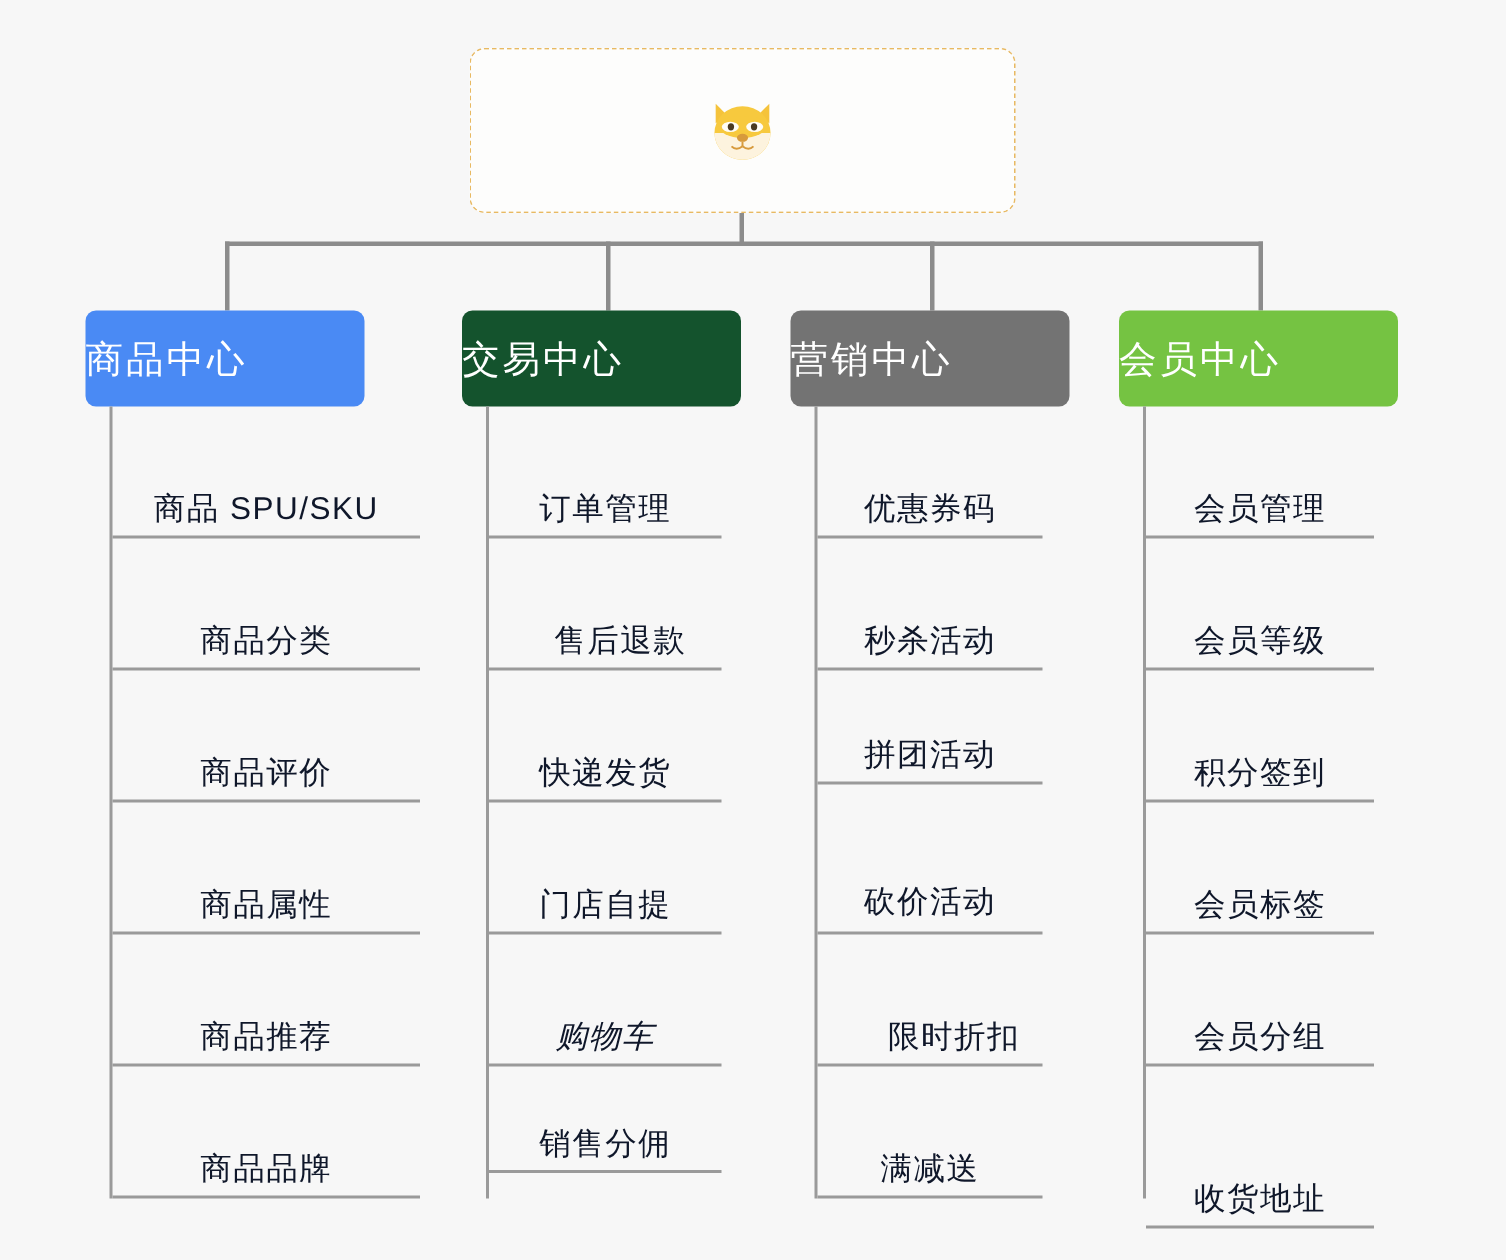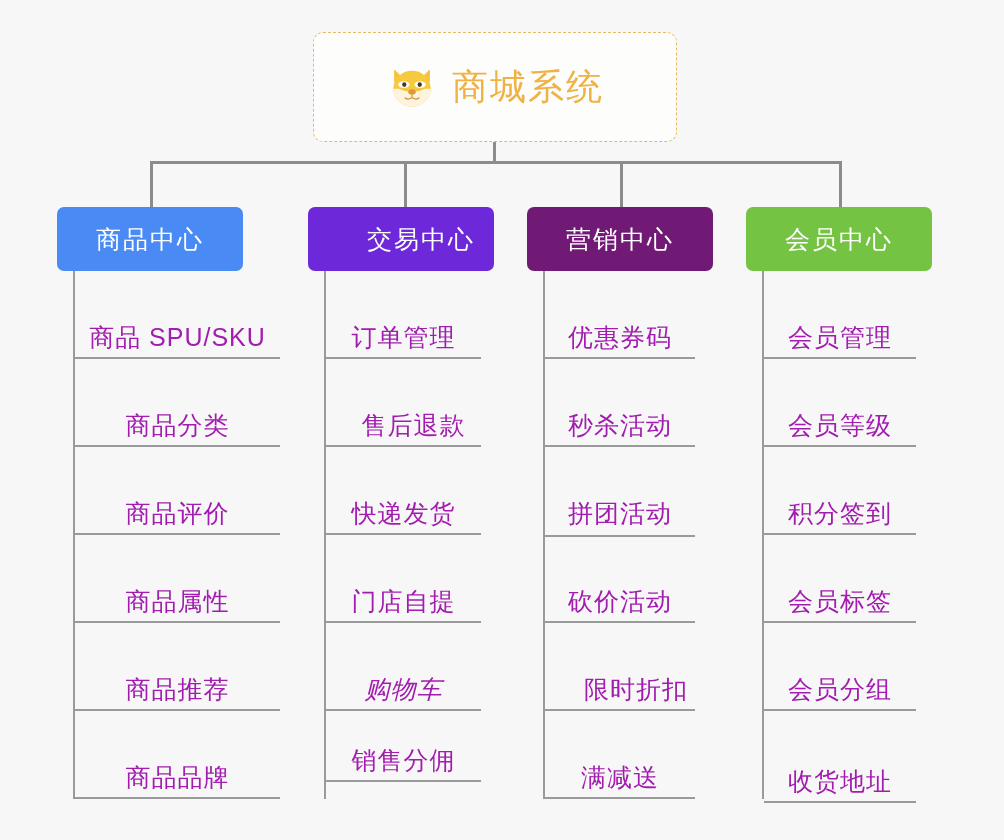--- a/index.html
+++ b/index.html
@@ -60,21 +60,20 @@
   .h-line { height: 3px; }
 
   
   .cat-box {
     position: absolute;
     box-sizing: border-box;
     height: 64px;
     border-radius: 7px;
     display: flex;
     align-items: center;
-    justify-content: center;
     color: #ffffff;
     font-size: 25px;
     letter-spacing: 2px;
   }
 
   
   .branch {
     position: absolute;
     top: 271px;
   }
@@ -90,22 +89,22 @@
     left: 2px;
     box-sizing: border-box;
     height: 88px;
     display: flex;
     align-items: flex-end;
     justify-content: center;
     border-bottom: 2px solid #9a9a9a;
     padding-bottom: 4px;
   }
   .leaf-label {
-    font-size: 25px;
-    color: #a21caf;
+    font-size: 21px;
+    color: #0f172a;
     letter-spacing: 1px;
     line-height: 1.1;
     white-space: nowrap;
     padding: 0 6px 2px 6px;
   }
 </style>
 </head>
 <body>
 
 <div id="mindmap">
@@ -119,21 +118,20 @@
       <path d="M12 28 a20 8 0 0 1 40 0 a20 10 0 0 1 -40 0 z" fill="#f7c93e"></path>
       <ellipse cx="22" cy="29" rx="7" ry="4.2" fill="#fffdf6"></ellipse>
       <ellipse cx="42" cy="29" rx="7" ry="4.2" fill="#fffdf6"></ellipse>
       <ellipse cx="22.5" cy="29" rx="2.6" ry="3" fill="#4a3a22"></ellipse>
       <ellipse cx="41.5" cy="29" rx="2.6" ry="3" fill="#4a3a22"></ellipse>
       <ellipse cx="32" cy="38" rx="4.6" ry="3.3" fill="#d79a3c"></ellipse>
       <path d="M32 41 L32 45" stroke="#d79a3c" stroke-width="1.6" fill="none"></path>
       <path d="M32 45 q-5 4 -9 0" stroke="#d79a3c" stroke-width="1.6" fill="none"></path>
       <path d="M32 45 q5 4 9 0" stroke="#d79a3c" stroke-width="1.6" fill="none"></path>
     </svg>
-    <span class="root-title">商城系统</span>
   </div>
 
   <div class="line v-line" style="left:493px; top:142px; height:22px;"></div>
   <div class="line h-line" style="left:150px; top:161px; width:692px;"></div>
   <div class="line v-line" style="left:150px; top:161px; height:46px;"></div>
   <div class="line v-line" style="left:404px; top:161px; height:46px;"></div>
   <div class="line v-line" style="left:620px; top:161px; height:46px;"></div>
   <div class="line v-line" style="left:839px; top:161px; height:46px;"></div>
 
   <div id="branch-host">
@@ -154,21 +152,21 @@
         <div class="leaf" style="top: 264px; width: 205px;">
           <span class="leaf-label">商品属性</span>
         </div>
         <div class="leaf" style="top: 352px; width: 205px;">
           <span class="leaf-label">商品推荐</span>
         </div>
         <div class="leaf" style="top: 440px; width: 205px;">
           <span class="leaf-label">商品品牌</span>
         </div>
       </div>
-      <div class="cat-box" style="left: 308px; top: 207px; width: 186px; background: #6d28d9; padding-left: 40px;">
+      <div class="cat-box" style="left: 308px; top: 207px; width: 186px; background: #14532d;">
         <span>交易中心</span>
       </div>
       <div class="branch" style="left: 324px; top: 271px; height: 528px;">
         <div class="spine" style="height: 528px; background: rgb(154, 154, 154);"></div>
         <div class="leaf" style="top: 0px; width: 155px;">
           <span class="leaf-label">订单管理</span>
         </div>
         <div class="leaf" style="top: 88px; width: 155px; padding-left: 20px;">
           <span class="leaf-label">售后退款</span>
         </div>
@@ -178,35 +176,35 @@
         <div class="leaf" style="top: 264px; width: 155px;">
           <span class="leaf-label">门店自提</span>
         </div>
         <div class="leaf" style="top: 352px; width: 155px; font-style: italic;">
           <span class="leaf-label">购物车</span>
         </div>
         <div class="leaf" style="top: 423px; width: 155px;">
           <span class="leaf-label">销售分佣</span>
         </div>
       </div>
-      <div class="cat-box" style="left: 527px; top: 207px; width: 186px; background: #701a75;">
+      <div class="cat-box" style="left: 527px; top: 207px; width: 186px; background: #737373;">
         <span>营销中心</span>
       </div>
       <div class="branch" style="left: 543px; top: 271px; height: 528px;">
         <div class="spine" style="height: 528px; background: rgb(154, 154, 154);"></div>
         <div class="leaf" style="top: 0px; width: 150px;">
           <span class="leaf-label">优惠券码</span>
         </div>
         <div class="leaf" style="top: 88px; width: 150px;">
           <span class="leaf-label">秒杀活动</span>
         </div>
-        <div class="leaf" style="top: 178px; width: 150px; font-family: Liberation Mono, monospace;">
+        <div class="leaf" style="top: 164px; width: 150px;">
           <span class="leaf-label">拼团活动</span>
         </div>
-        <div class="leaf" style="top: 264px; width: 150px;">
+        <div class="leaf" style="top: 264px; width: 150px; font-family: Liberation Mono, monospace;">
           <span class="leaf-label">砍价活动</span>
         </div>
         <div class="leaf" style="top: 352px; width: 150px; padding-left: 32px;">
           <span class="leaf-label">限时折扣</span>
         </div>
         <div class="leaf" style="top: 440px; width: 150px;">
           <span class="leaf-label">满减送</span>
         </div>
       </div>
       <div class="cat-box" style="left: 746px; top: 207px; width: 186px; background: rgb(117, 195, 66);">
@@ -222,19 +220,19 @@
         </div>
         <div class="leaf" style="top: 176px; width: 152px;">
           <span class="leaf-label">积分签到</span>
         </div>
         <div class="leaf" style="top: 264px; width: 152px;">
           <span class="leaf-label">会员标签</span>
         </div>
         <div class="leaf" style="top: 352px; width: 152px; text-align: center;">
           <span class="leaf-label">会员分组</span>
         </div>
-        <div class="leaf" style="top: 444px; width: 152px;">
+        <div class="leaf" style="top: 460px; width: 152px;">
           <span class="leaf-label">收货地址</span>
         </div>
       </div>
     </div>
 
 </div>
 
 </body></html>

